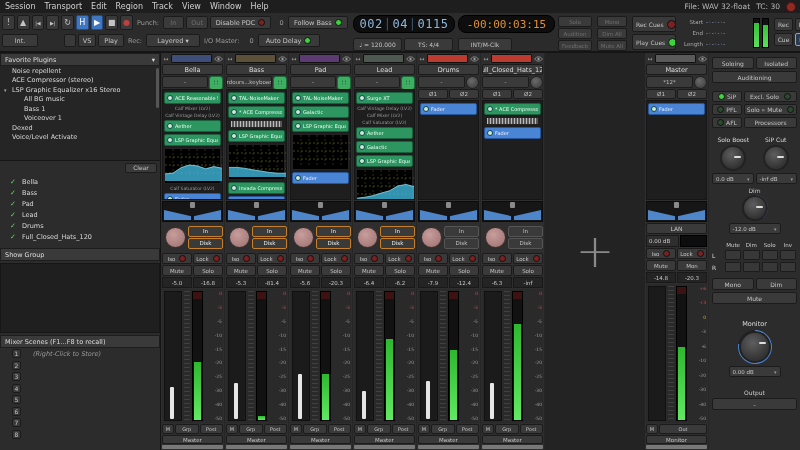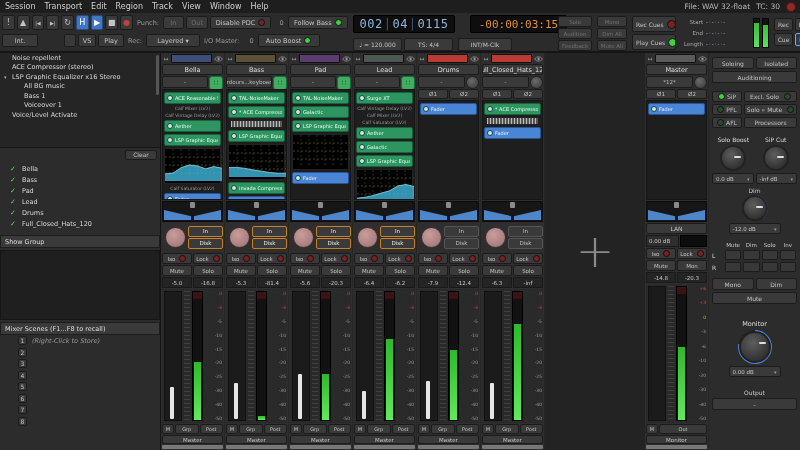--- a/index.html
+++ b/index.html
@@ -18,24 +18,24 @@
   #toolbar{position:absolute;left:0;top:13px;width:800px;height:40px;background:#2b2b2b;
            border-bottom:2px solid #151515;box-sizing:border-box;display:flex;padding:2px 2px 0 2px;gap:5px;}
   .tstack{display:flex;flex-direction:column;gap:3px;}
   .trow{display:flex;align-items:center;gap:2px;height:15px;}
   .ticon{width:14px;height:15px;font-size:8px;}
   .ticon.active{background:#3f76c2;border-color:#274b80;color:#fff;}
   .ticon.rec{color:#c04040;}
   .tlabel{font-size:6.5px;color:#9a9a9a;padding:0 2px;}
   .tsm{height:13px;font-size:6.5px;padding:0 4px;}
   .dimtxt{color:#6f6f6f;}
-  .clockbox{background:#0e0e0e;border:1px solid #000;border-radius:2px;display:flex;align-items:center;justify-content:center;}
+  .clockbox{background:#0e0e0e;border:1px solid #000;border-radius:8px;display:flex;align-items:center;justify-content:center;}
   #clock1{width:100px;height:17px;font-family:"DejaVu Sans Mono",monospace;font-size:12px;color:#8fb6de;letter-spacing:.5px;}
   #clock1 .sep{color:#3d5a78;padding:0 1px;}
-  #clock2{width:95px;height:17px;font-family:"DejaVu Sans Mono",monospace;font-size:11px;color:#e09038;margin-left:12px;}
+  #clock2{width:95px;height:17px;font-family:"DejaVu Sans Mono",monospace;font-size:11px;color:#e09038;}
   .underclock{display:flex;gap:2px;margin-top:2px;}
   .underclock .btn{height:13px;font-size:6px;flex:1;}
   .ministack{display:flex;flex-direction:column;gap:1px;}
   .mini{height:11px;font-size:5.5px;padding:0 2px;}
   .cuebtn{height:16px;font-size:6px;width:44px;justify-content:space-between;padding:0 3px;}
   .rangerow{display:flex;align-items:center;height:11px;gap:3px;}
   .rangerow .rl{width:22px;text-align:right;font-size:5.5px;color:#aaa;}
   .rangerow .rv{font-size:5.5px;color:#8fa6c8;letter-spacing:1px;}
   #tbmeters{display:flex;gap:2px;align-items:flex-end;height:30px;margin-top:3px;}
   #tbmeters .bar{width:5px;height:28px;background:#111;position:relative;border:1px solid #000;}
@@ -54,21 +54,21 @@
   .plug{height:9.5px;display:flex;align-items:center;gap:2px;padding-left:4px;color:#d8d8d8;}
   .plug .arrow{width:6px;color:#aaa;font-size:5px;}
   .plug.ind{padding-left:16px;}
   #plugsb{position:absolute;right:1px;top:2px;width:3px;height:40px;background:#555;border-radius:2px;}
   #clearrow{height:13px;display:flex;justify-content:flex-end;align-items:center;padding:0 3px;background:#2c2c2c;}
   #clearbtn{width:32px;height:10px;font-size:6px;}
   #checklist{padding:2px 0;}
   .chk{height:11px;display:flex;align-items:center;gap:5px;padding-left:10px;color:#d8d8d8;}
   .chk .mark{color:#62d062;font-size:7px;width:7px;}
   #grouparea{height:68px;background:#1f1f1f;border:1px solid #161616;margin-top:2px;}
-  .scene{height:11.5px;display:flex;align-items:center;gap:5px;padding-left:18px;}
+  .scene{height:11.5px;display:flex;align-items:center;gap:12px;padding-left:12px;}
   .scene .num{width:9px;height:9px;font-size:6px;}
   .scene .note{font-style:italic;color:#9a9a9a;}
   
   #stripsrow{display:flex;flex:none;}
   .strip{width:63px;margin-right:1px;flex:none;background:#2e2e2e;display:flex;flex-direction:column;font-size:6px;}
   .shead{height:9px;display:flex;align-items:center;gap:1px;padding:1px 1px 0 1px;}
   .wicon{width:8px;color:#999;font-size:6px;text-align:center;}
   .scolor{flex:1;height:7px;border-radius:1px;border:1px solid #111;}
   .eicon{width:10px;display:flex;justify-content:center;}
   .sname{height:11px;margin:1px 1px 0 1px;font-size:6.5px;color:#ddd;}
@@ -224,21 +224,21 @@
         <div class="btn tsm" style="width:36px">Int.</div>
         <span style="width:22px"></span>
         <div class="btn tsm" style="width:12px"></div>
         <div class="btn tsm" style="width:18px">VS</div>
         <div class="btn tsm" style="width:26px">Play</div>
         <span class="tlabel">Rec:</span>
         <div class="btn tsm" style="width:54px">Layered ▾</div>
         <span class="tlabel">I/O Master:</span>
         <span class="tlabel" style="width:8px;text-align:right">0</span>
         <div class="btn tsm" style="width:62px">
-            <span>Auto Boost</span>
+            <span>Auto Delay</span>
             <span class="led green"></span>
           </div>
       </div>
     </div>
 
     <div class="tstack" style="width:100px;flex:none;">
       <div class="clockbox" id="clock1">
         <span>002</span>
           <span class="sep">|</span>
           <span>04</span>
@@ -307,20 +307,24 @@
         <div class="btn ">Edit</div>
         <div class="btn ">Cue</div>
         <div class="btn active">Mix</div>
       </div>
     <span id="tbhandle">◂▸</span>
   </div>
 
   <div id="main">
 
     <div id="sidebar">
+      <div class="shdr">
+        <span>Favorite Plugins</span>
+          <span>▾</span>
+      </div>
       <div id="pluglist">
           <div id="plugsb"></div>
           <div class="plug ">
             <span class="arrow"></span>
             <span>Noise repellent</span>
           </div>
           <div class="plug ">
             <span class="arrow"></span>
             <span>ACE Compressor (stereo)</span>
           </div>
@@ -332,20 +336,24 @@
             <span class="arrow"></span>
             <span>All BG music</span>
           </div>
           <div class="plug ind">
             <span class="arrow"></span>
             <span>Bass 1</span>
           </div>
           <div class="plug ind">
             <span class="arrow"></span>
             <span>Voiceover 1</span>
+          </div>
+          <div class="plug ">
+            <span class="arrow"></span>
+            <span>Dexed</span>
           </div>
           <div class="plug ">
             <span class="arrow"></span>
             <span>Voice/Level Activate</span>
           </div>
         </div>
       <div id="clearrow">
           <div class="btn" id="clearbtn">Clear</div>
         </div>
       <div id="checklist">

